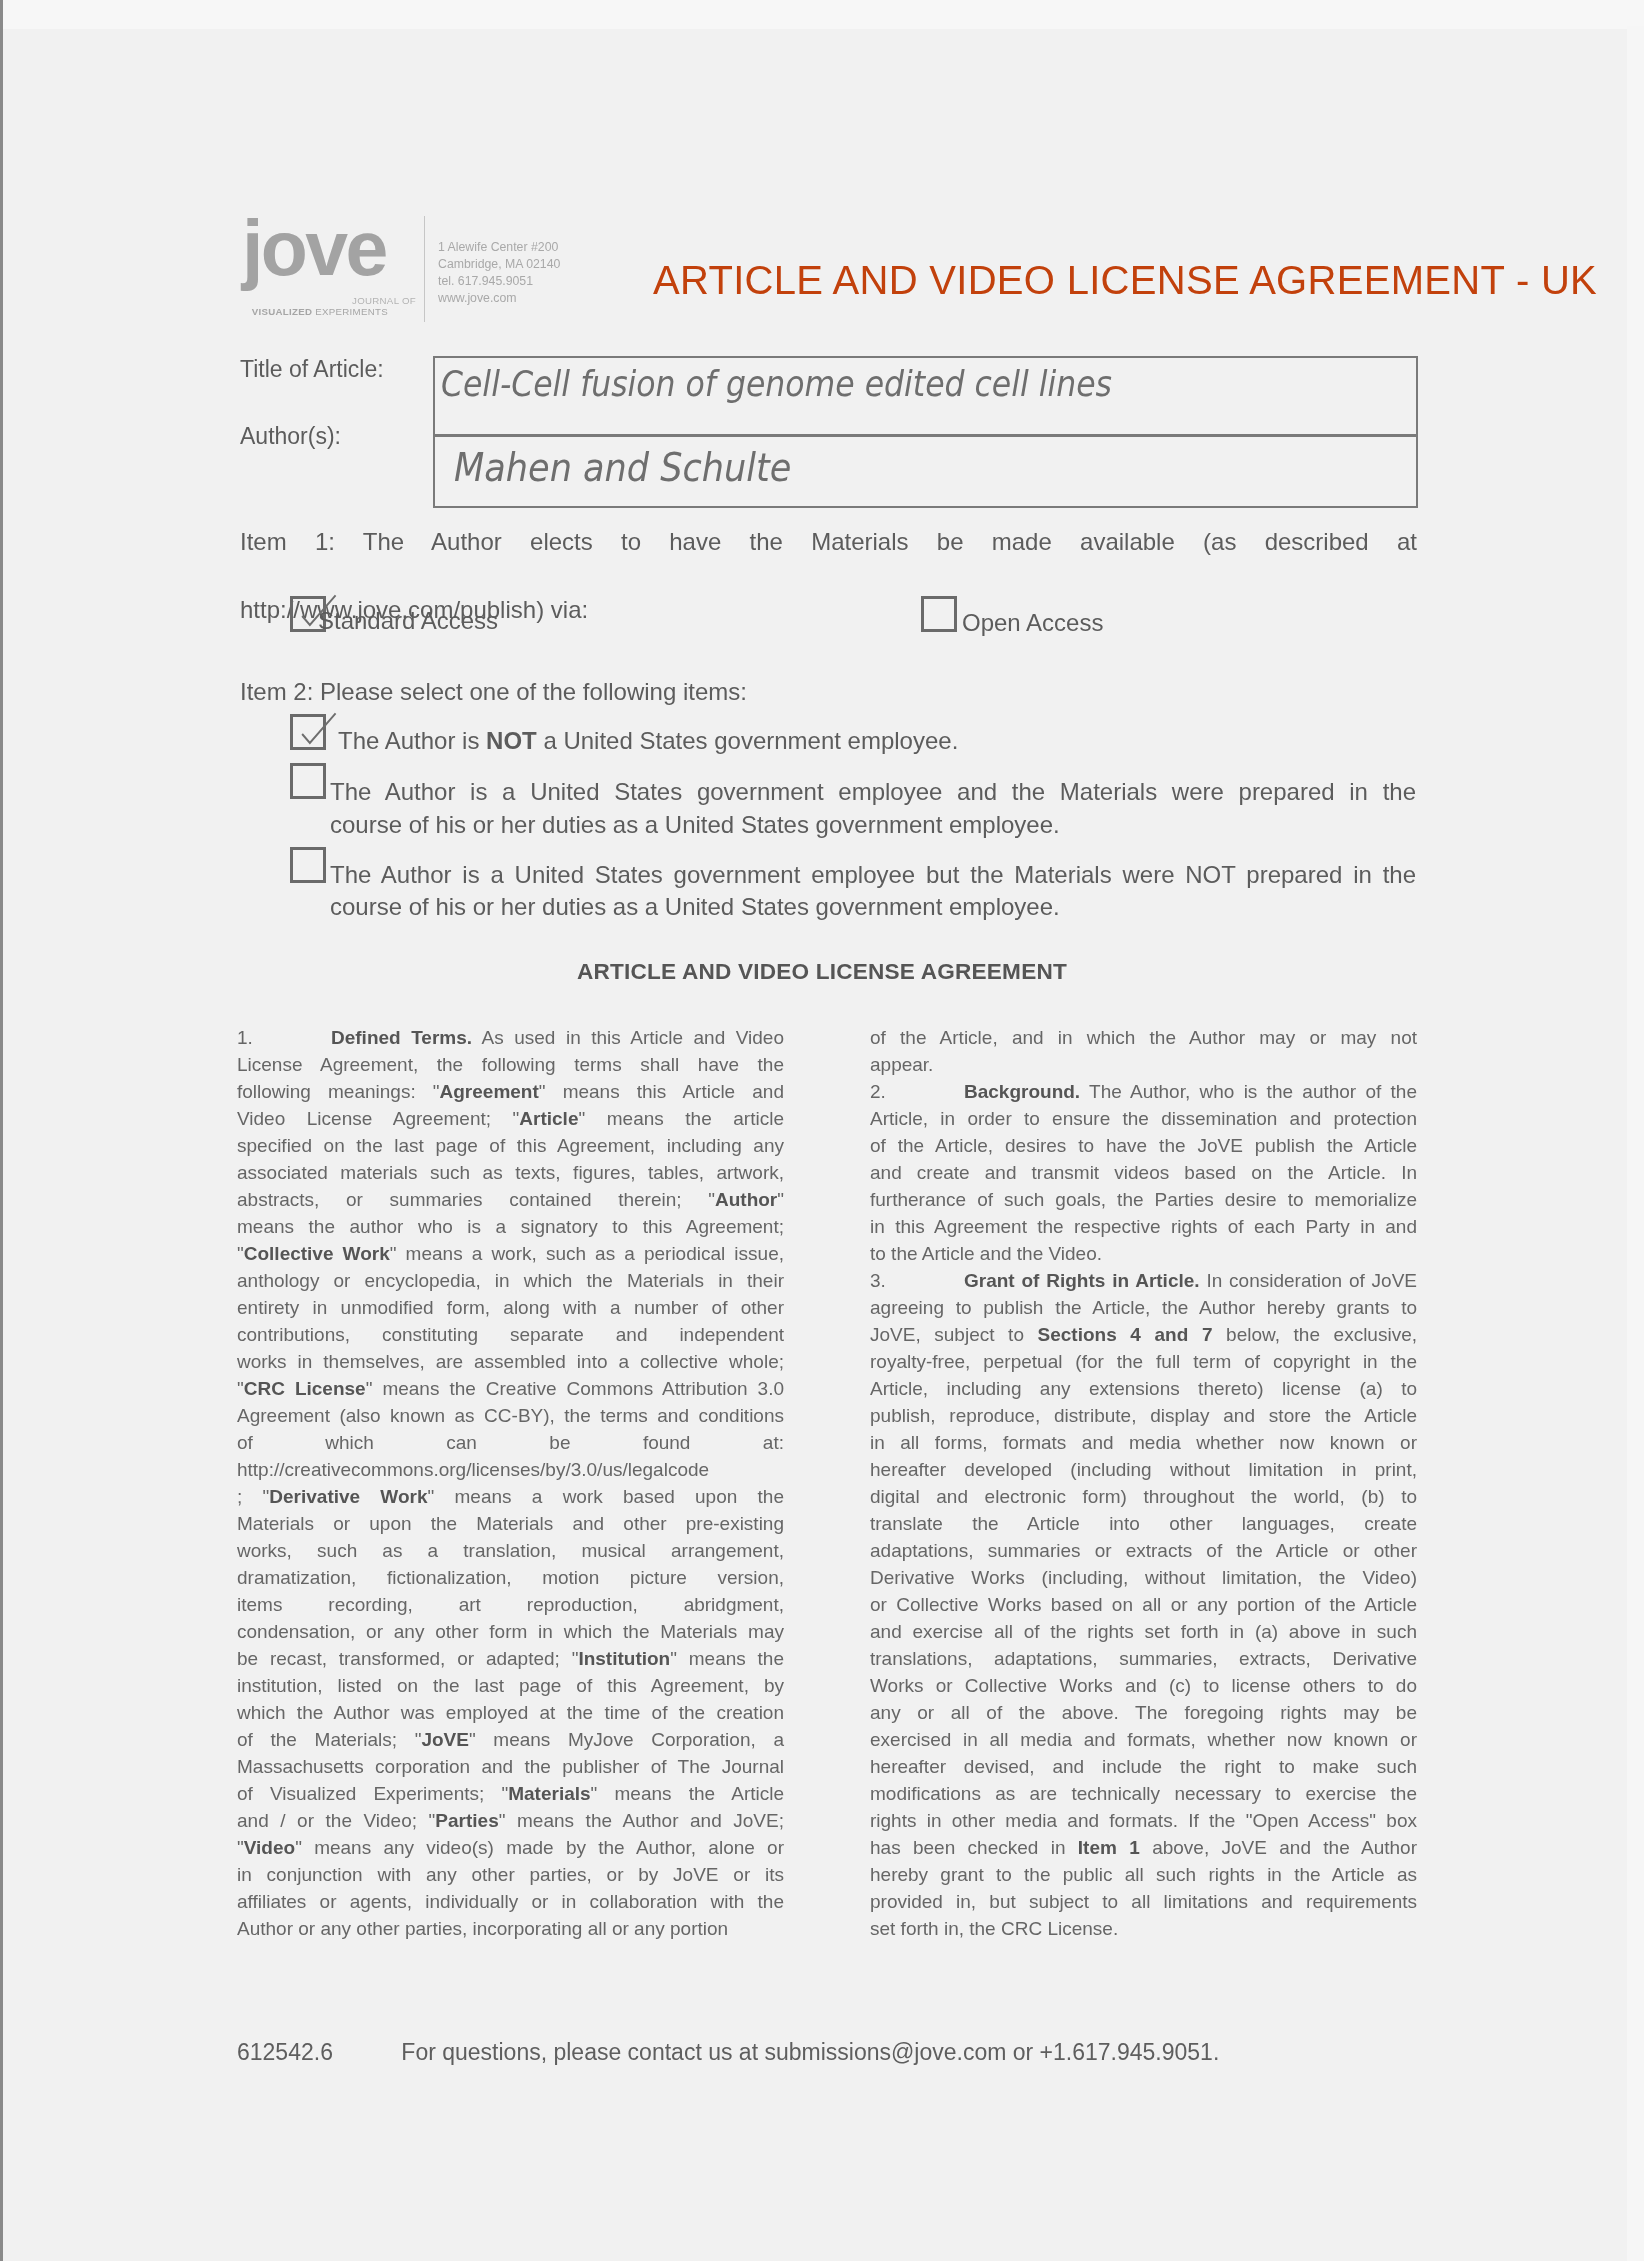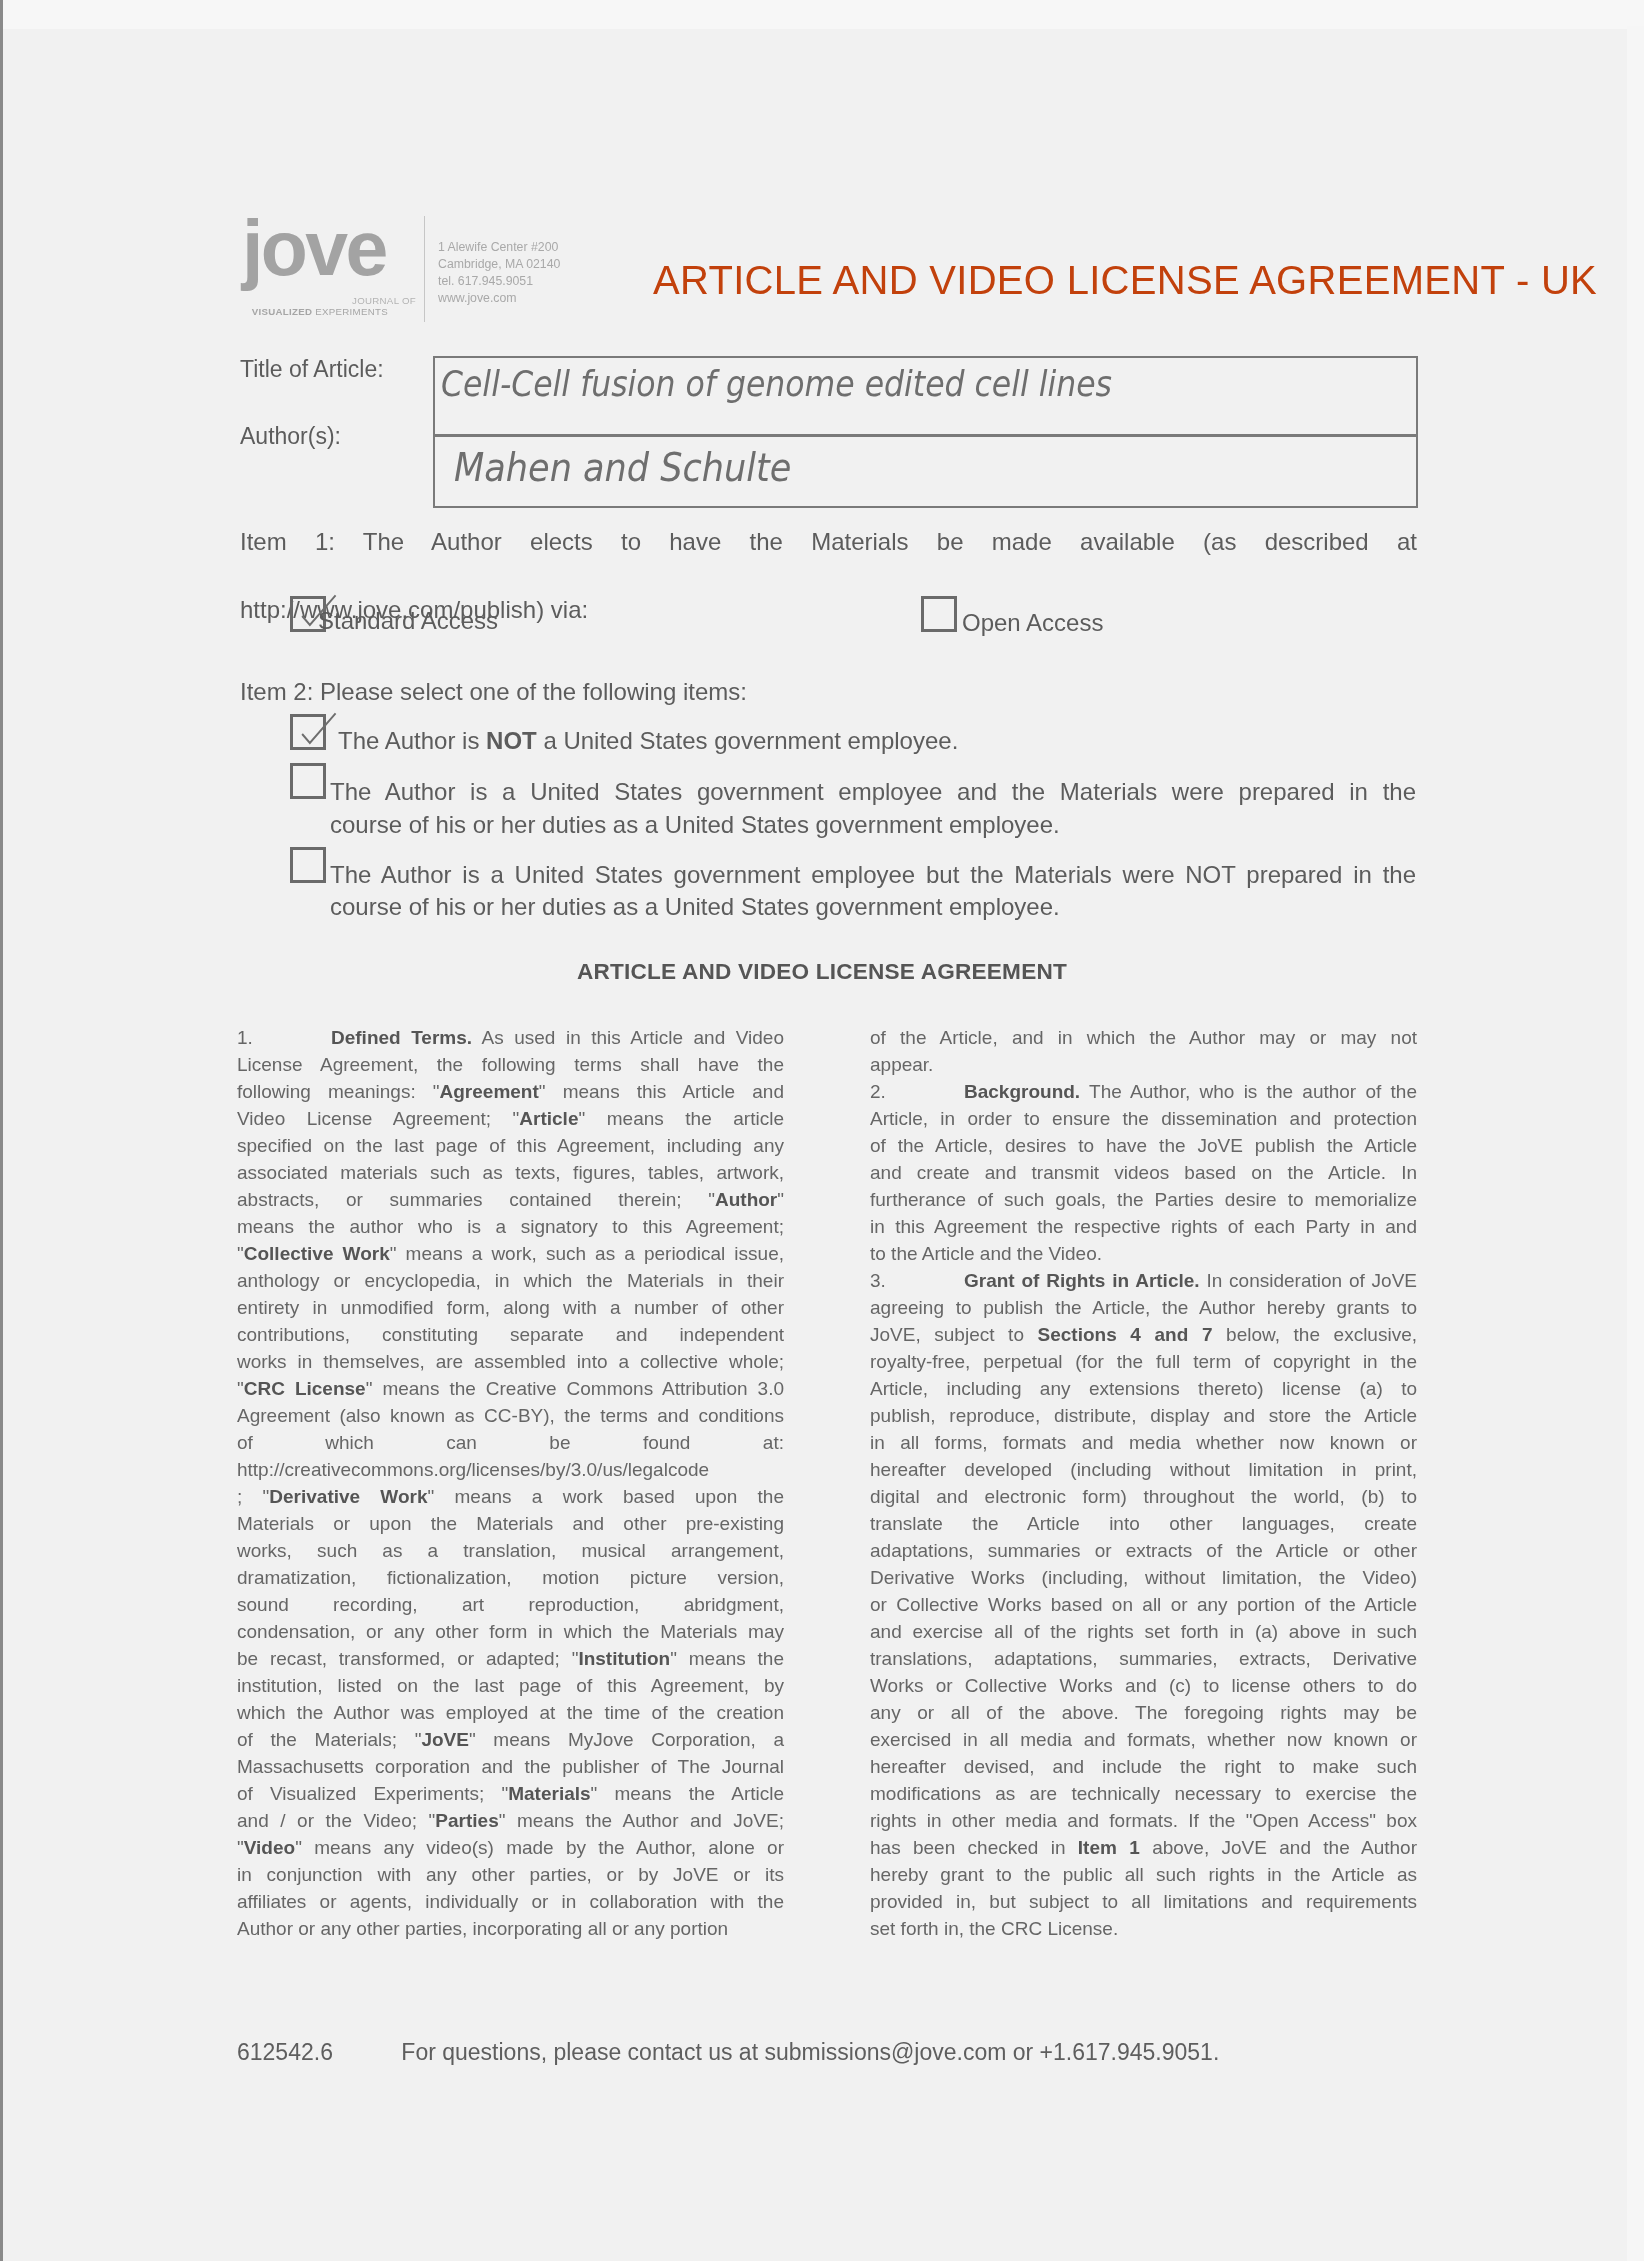--- a/index.html
+++ b/index.html
@@ -153,21 +153,21 @@
     <div class="line">contributions, constituting separate and independent</div>
     <div class="line">works in themselves, are assembled into a collective whole;</div>
     <div class="line">"<b>CRC License</b>" means the Creative Commons Attribution 3.0</div>
     <div class="line">Agreement (also known as CC-BY), the terms and conditions</div>
     <div class="line">of which can be found at:</div>
     <div class="line">http://creativecommons.org/licenses/by/3.0/us/legalcode</div>
     <div class="line">; "<b>Derivative Work</b>" means a work based upon the</div>
     <div class="line">Materials or upon the Materials and other pre-existing</div>
     <div class="line">works, such as a translation, musical arrangement,</div>
     <div class="line">dramatization, fictionalization, motion picture version,</div>
-    <div class="line">sound recording, art reproduction, abridgment,</div>
+    <div class="line">items recording, art reproduction, abridgment,</div>
     <div class="line">condensation, or any other form in which the Materials may</div>
     <div class="line">be recast, transformed, or adapted; "<b>Institution</b>" means the</div>
     <div class="line">institution, listed on the last page of this Agreement, by</div>
     <div class="line">which the Author was employed at the time of the creation</div>
     <div class="line">of the Materials; "<b>JoVE</b>" means MyJove Corporation, a</div>
     <div class="line">Massachusetts corporation and the publisher of The Journal</div>
     <div class="line">of Visualized Experiments; "<b>Materials</b>" means the Article</div>
     <div class="line">and / or the Video; "<b>Parties</b>" means the Author and JoVE;</div>
     <div class="line">"<b>Video</b>" means any video(s) made by the Author, alone or</div>
     <div class="line">in conjunction with any other parties, or by JoVE or its</div>

